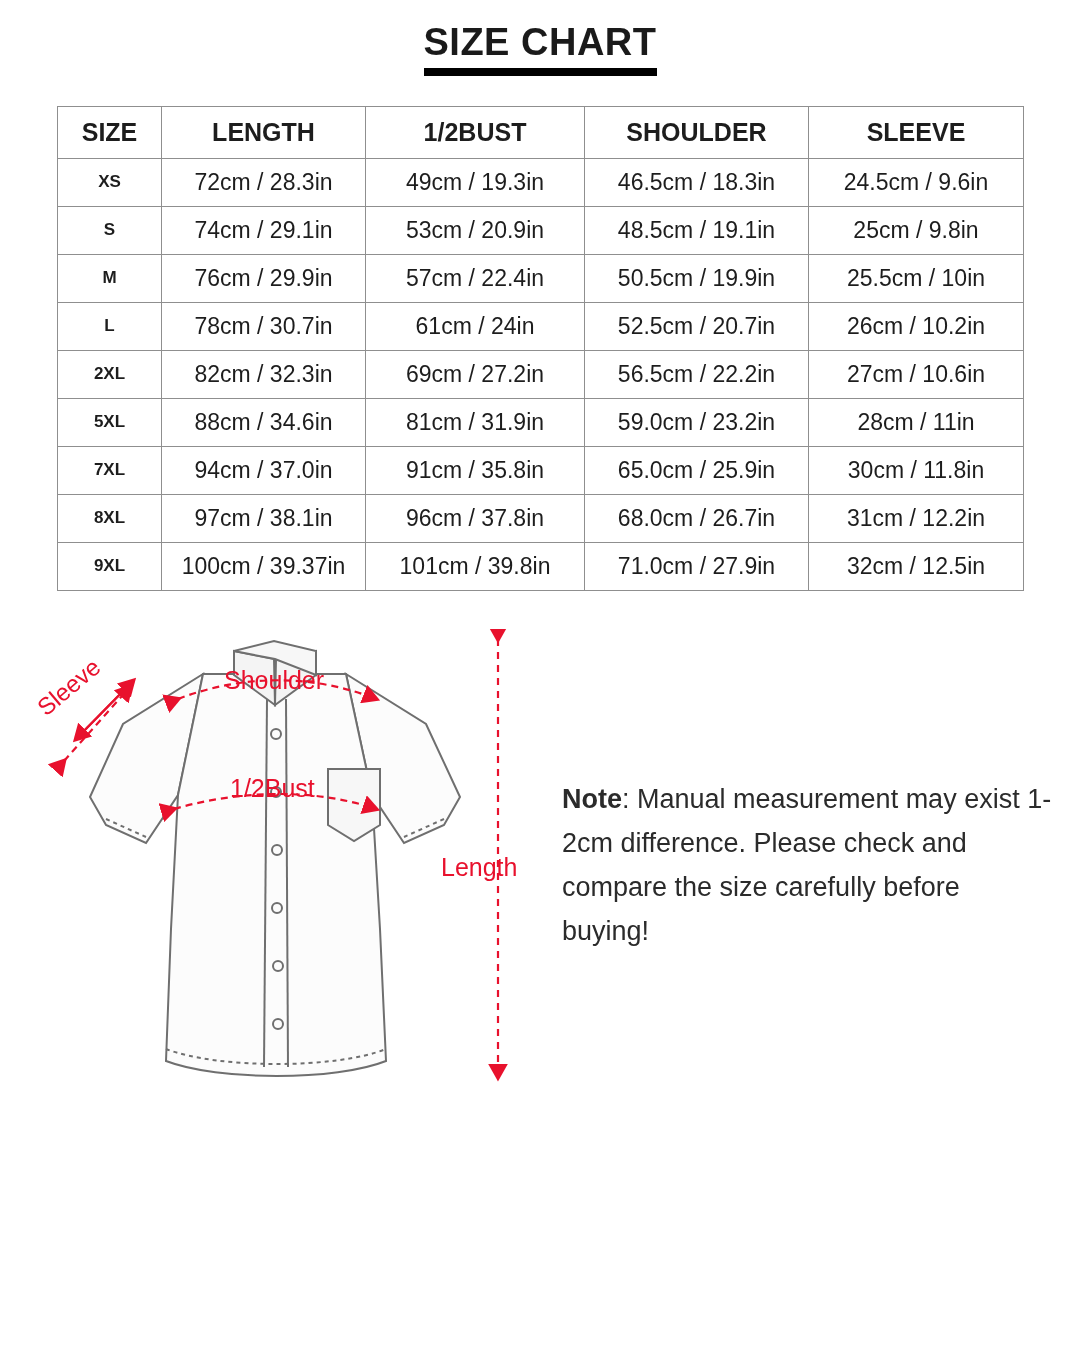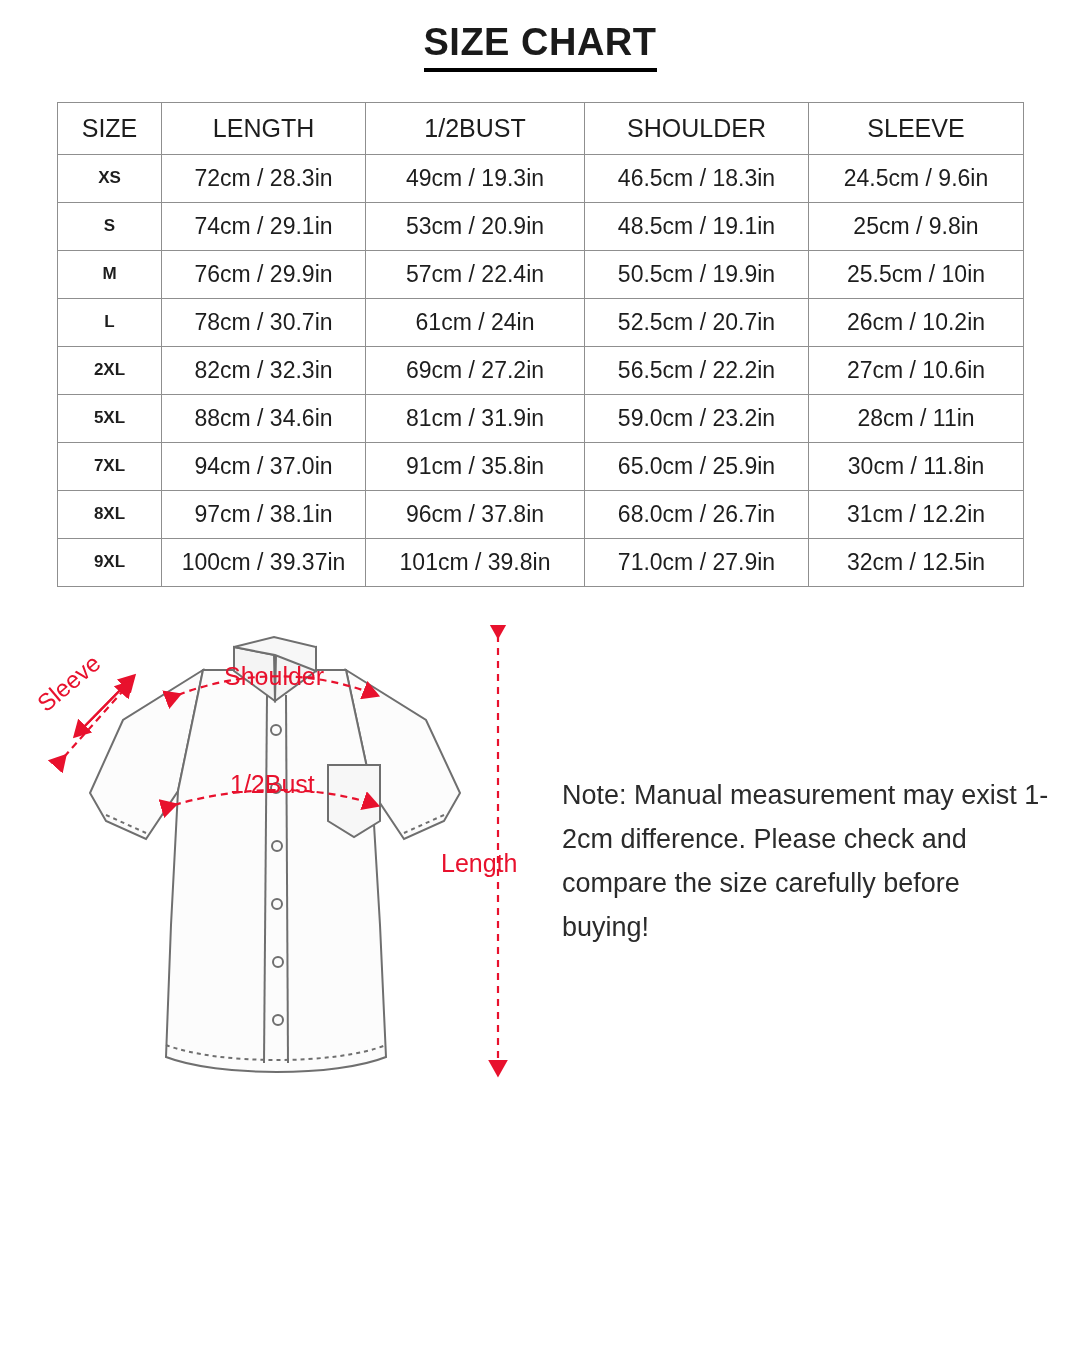--- a/index.html
+++ b/index.html
@@ -19,21 +19,21 @@
   
   .title-wrap {
     text-align: center;
     padding-top: 22px;
   }
   .title {
     display: inline-block;
     font-size: 38px;
     font-weight: bold;
     letter-spacing: 0.5px;
-    border-bottom: 4px solid #000000;
+    border-bottom: 8px solid #000000;
     padding-bottom: 4px;
     line-height: 1.1;
   }
 
   
   .table-wrap {
     margin: 30px 57px 0 57px;
   }
   table.size-chart {
     width: 966px;
@@ -45,21 +45,21 @@
     border: 1px solid #8f8f8f;
     text-align: center;
     font-size: 23px;
     color: #1d1d1d;
     height: 47px;
     padding: 0 2px;
     white-space: nowrap;
   }
   table.size-chart th {
     font-size: 25px;
-    font-weight: normal;
+    font-weight: bold;
     height: 51px;
   }
   table.size-chart td.size-col {
     font-weight: bold;
     font-size: 17px;
   }
   col.c-size { width: 104px; }
   col.c-len  { width: 204px; }
   col.c-bust { width: 219px; }
   col.c-sho  { width: 224px; }
@@ -80,21 +80,21 @@
   }
   .note {
     position: absolute;
     left: 562px;
     top: 148px;
     width: 492px;
     font-size: 27px;
     line-height: 44px;
     color: #2b2b2b;
   }
-  .note b { font-weight: normal; }
+  .note b { font-weight: bold; }
 
   
 </style>
 </head>
 <body>
 
 <div class="title-wrap">
   <div class="title">SIZE CHART</div>
 </div>
 

